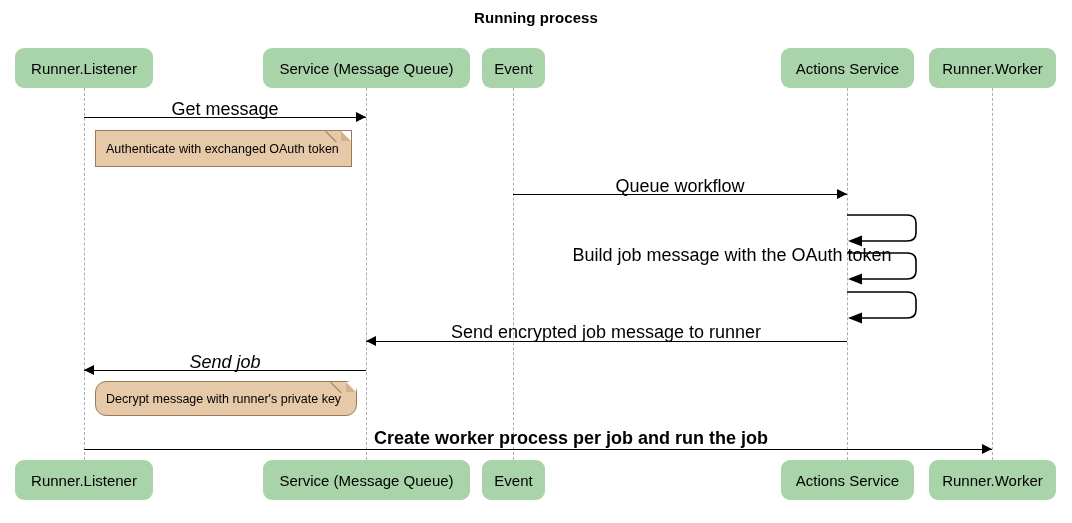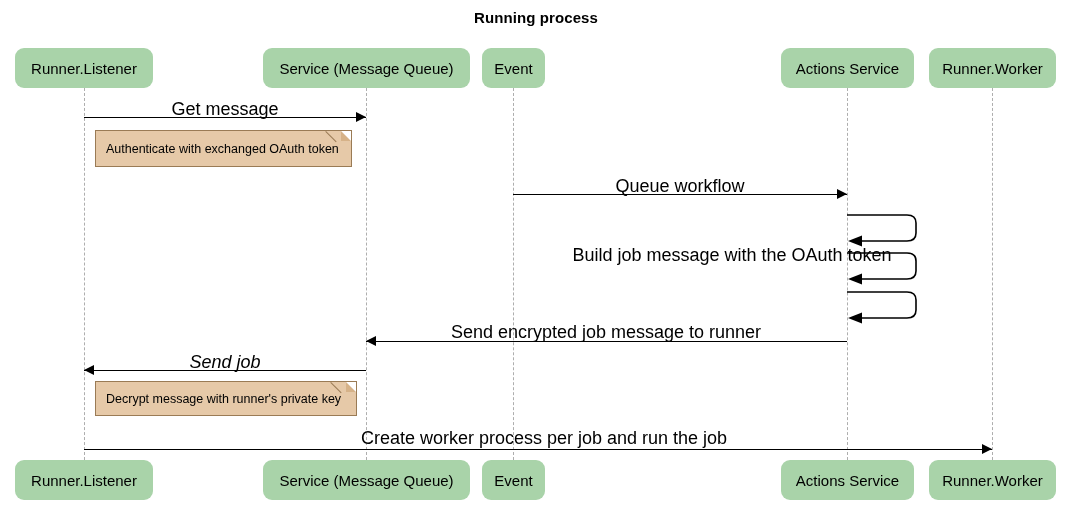--- a/index.html
+++ b/index.html
@@ -132,31 +132,31 @@
         <div class="msg-label" style="left: 606px; top: 325px; transform: translateX(-50%);">Send encrypted job message to runner</div>
       </div>
       <div style="position: absolute; left: 0px; top: 0px; width: 100%; height: 100%; pointer-events: none; font-style: italic;">
         <div class="msg-line" style="left: 84px; top: 370px; width: 282px;"></div>
         <div class="arrow-head arrow-left" style="top: 365px; left: 84px;"></div>
         <div class="msg-label" style="left: 225px; top: 355px; transform: translateX(-50%);">Send job</div>
       </div>
       <div style="position: absolute; left: 0px; top: 0px; width: 100%; height: 100%; pointer-events: none;">
         <div class="msg-line" style="left: 84px; top: 449px; width: 908px;"></div>
         <div class="arrow-head arrow-right" style="top: 444px; left: 982px;"></div>
-        <div class="msg-label" style="left: 544px; top: 431px; transform: translateX(-50%);">Create worker process per job and run the job</div>
+        <div class="msg-label" style="left: 571px; top: 431px; transform: translateX(-50%); font-weight: bold;">Create worker process per job and run the job</div>
       </div>
     </div>
 
   <div id="notes">
       <div class="note" style="left: 95px; top: 130px; width: 257px; height: 37px; background: rgb(230, 201, 168); border-color: rgb(154, 123, 85);">
         <span>Authenticate with exchanged OAuth token</span>
         <div class="note-fold" style="right: 0px; top: 0px;"></div>
         <div class="note-fold-edge" style="right: 10px; top: 0px; border-top-color: rgb(154, 123, 85);"></div>
       </div>
-      <div class="note" style="left: 95px; top: 381px; width: 262px; height: 35px; background: rgb(230, 201, 168); border-color: rgb(154, 123, 85);">
+      <div class="note" style="left: 95px; top: 381px; width: 262px; height: 35px; background: rgb(230, 201, 168); border-color: rgb(154, 123, 85); border-radius: 11px;">
         <span>Decrypt message with runner's private key</span>
         <div class="note-fold" style="right: 0px; top: 0px;"></div>
         <div class="note-fold-edge" style="right: 10px; top: 0px; border-top-color: rgb(154, 123, 85);"></div>
       </div>
     </div>
 
   <div id="actors-bottom">
       <div class="actor-box" style="left: 15px; top: 460px; width: 138px; height: 40px; background: rgb(169, 211, 169);">
         <span>Runner.Listener</span>
       </div>

